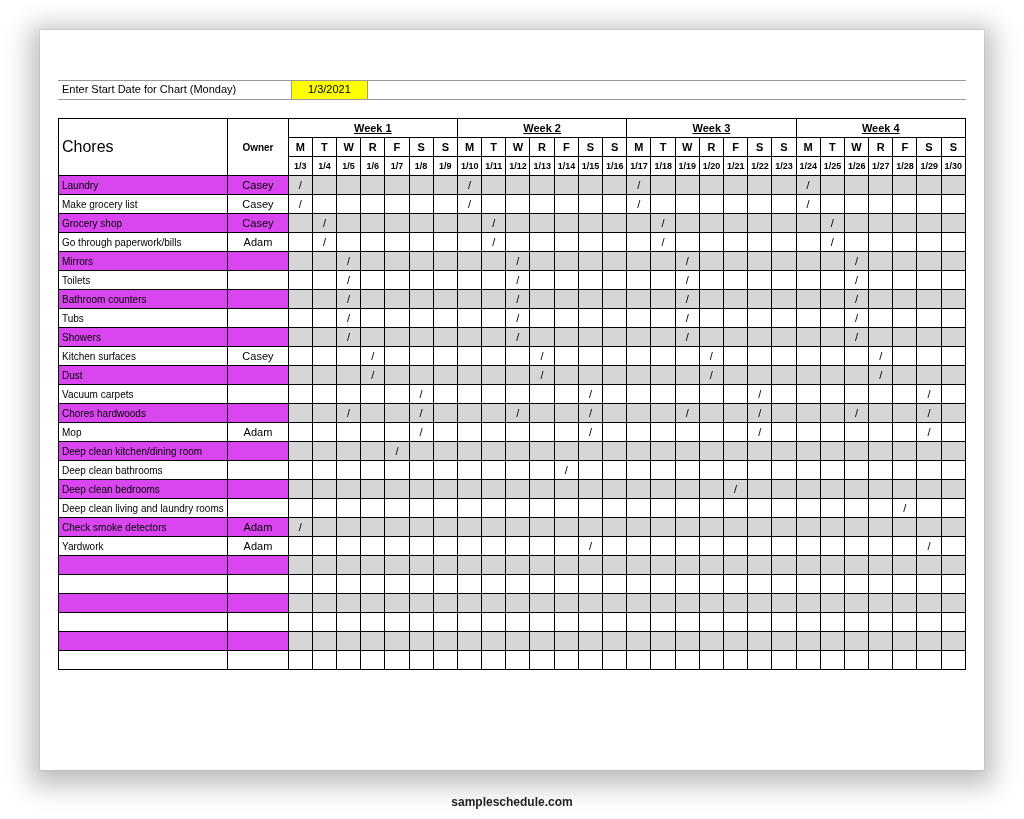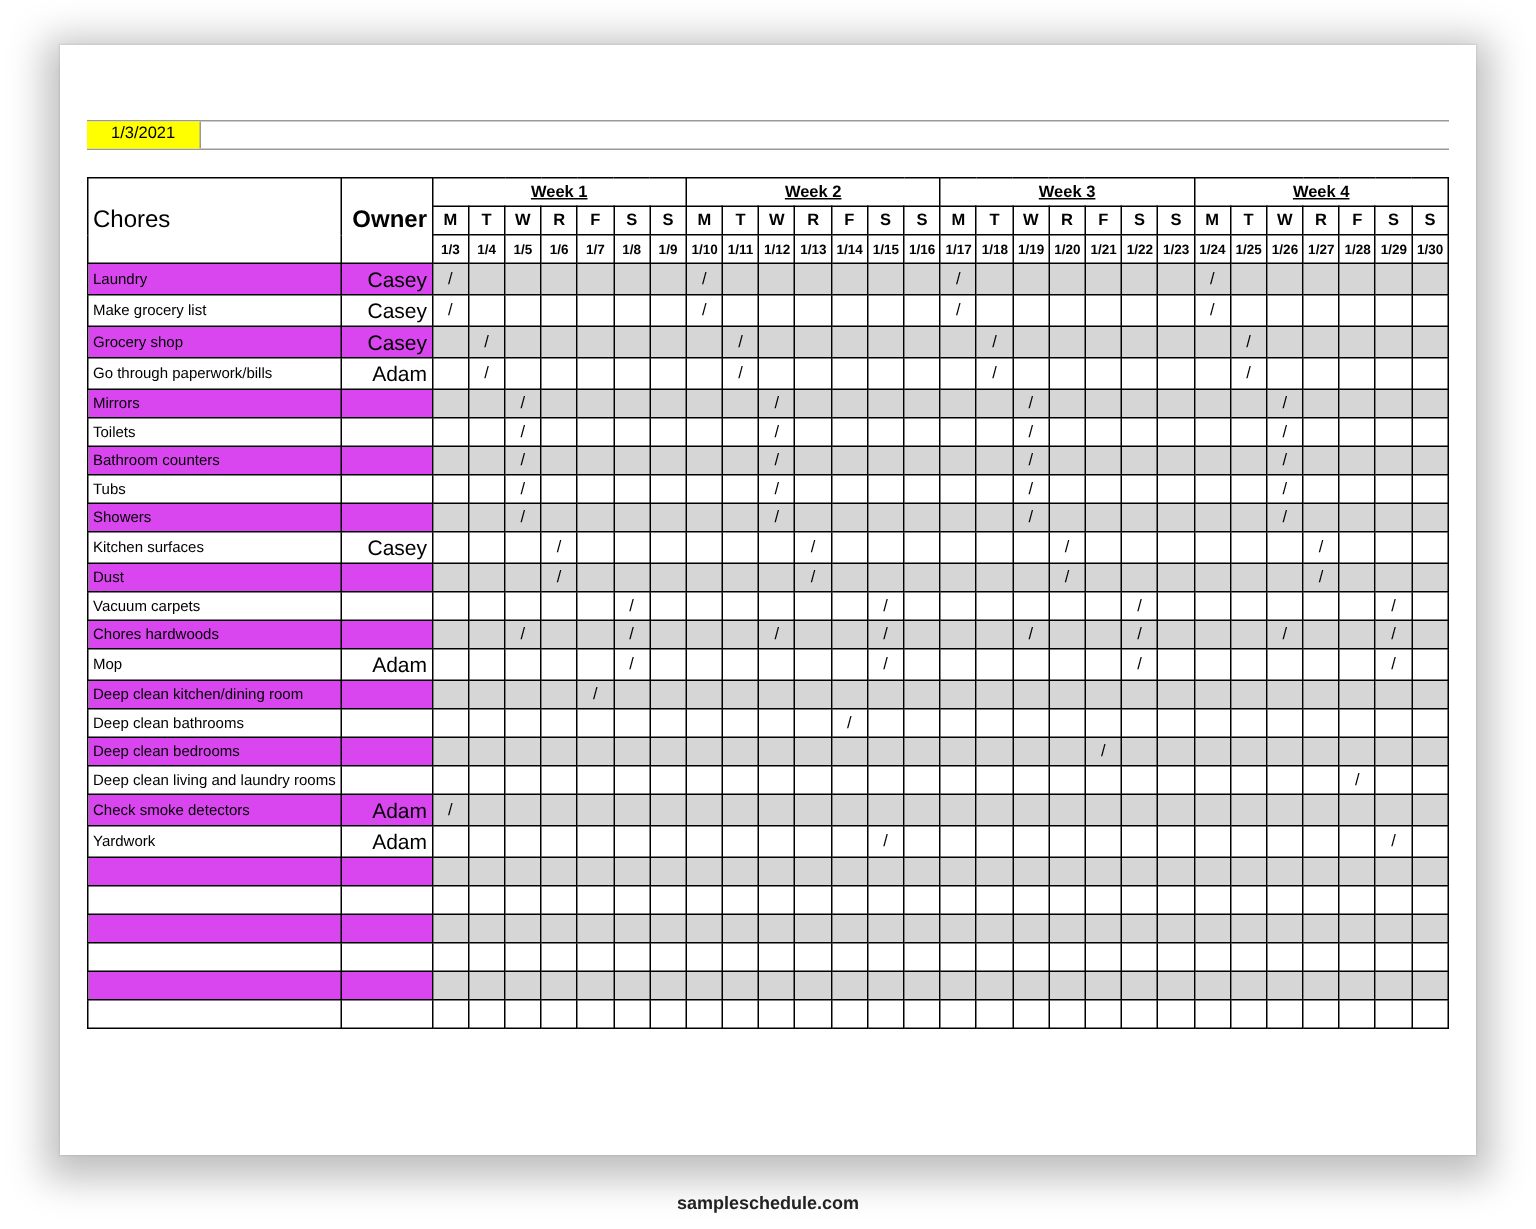--- a/index.html
+++ b/index.html
@@ -65,23 +65,23 @@
   col.day-col   { width: 24px; }
 
   th.header-chores {
     font-size: 16px;
     font-weight: normal;
     text-align: left;
     vertical-align: middle;
     padding-left: 6px;
   }
   th.header-owner {
-    font-size: 16px;
+    font-size: 10px;
     font-weight: bold;
-    text-align: right;
+    text-align: center;
     vertical-align: middle;
     padding-left: 4px;
   }
   th.week-header {
     font-size: 11px;
     font-weight: bold;
     text-align: center;
     text-decoration: underline;
   }
   th.day-letter {
@@ -95,22 +95,22 @@
     font-weight: bold;
     text-align: center;
     height: 18px;
   }
   td.chore-name {
     font-size: 10px;
     text-align: left;
     padding-left: 3px;
   }
   td.owner-name {
-    font-size: 14px;
-    text-align: right;
+    font-size: 11px;
+    text-align: center;
     padding-left: 3px;
   }
   td.day-cell {
     font-size: 11px;
     text-align: center;
   }
   tr.shaded td { background: #d6d6d6; }
   tr.shaded td.chore-name,
   tr.shaded td.owner-name { background: #d946ef; }
 
@@ -124,20 +124,21 @@
     font-weight: bold;
     color: #222;
   }
 </style>
 </head>
 <body>
 
 <div class="sheet">
 
   <div class="top-row">
+    <div class="top-label">Enter Start Date for Chart (Monday)</div>
     <div class="top-date">1/3/2021</div>
     <div class="top-rest"></div>
   </div>
 
   <table class="chores">
     <colgroup>
       <col class="chore-col">
         <col class="owner-col">
       <col class="day-col">
         <col class="day-col">

